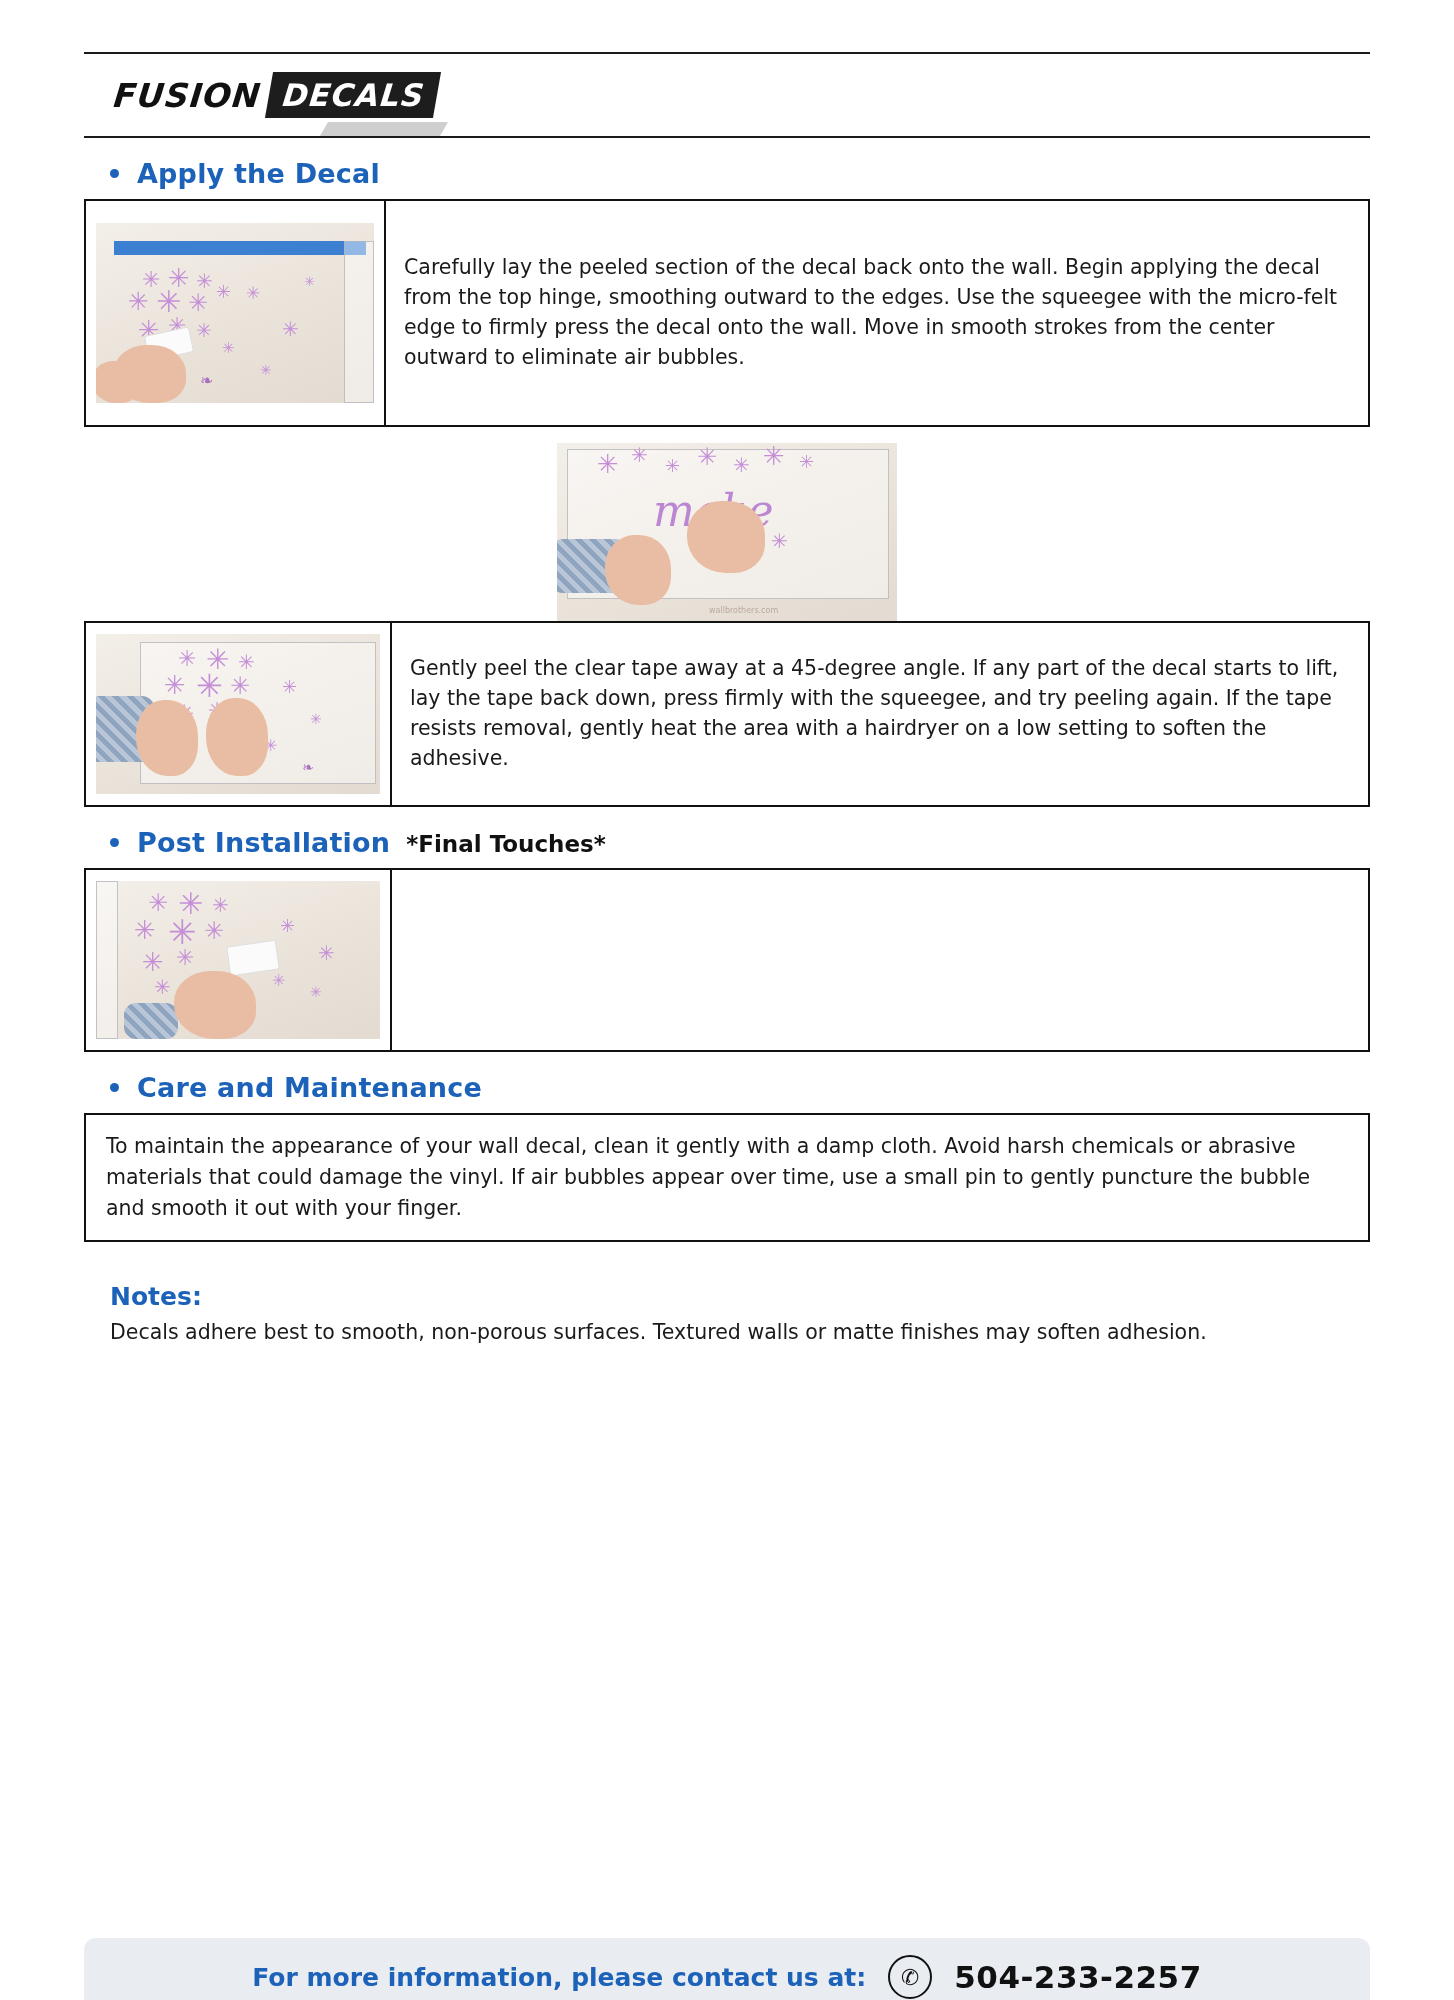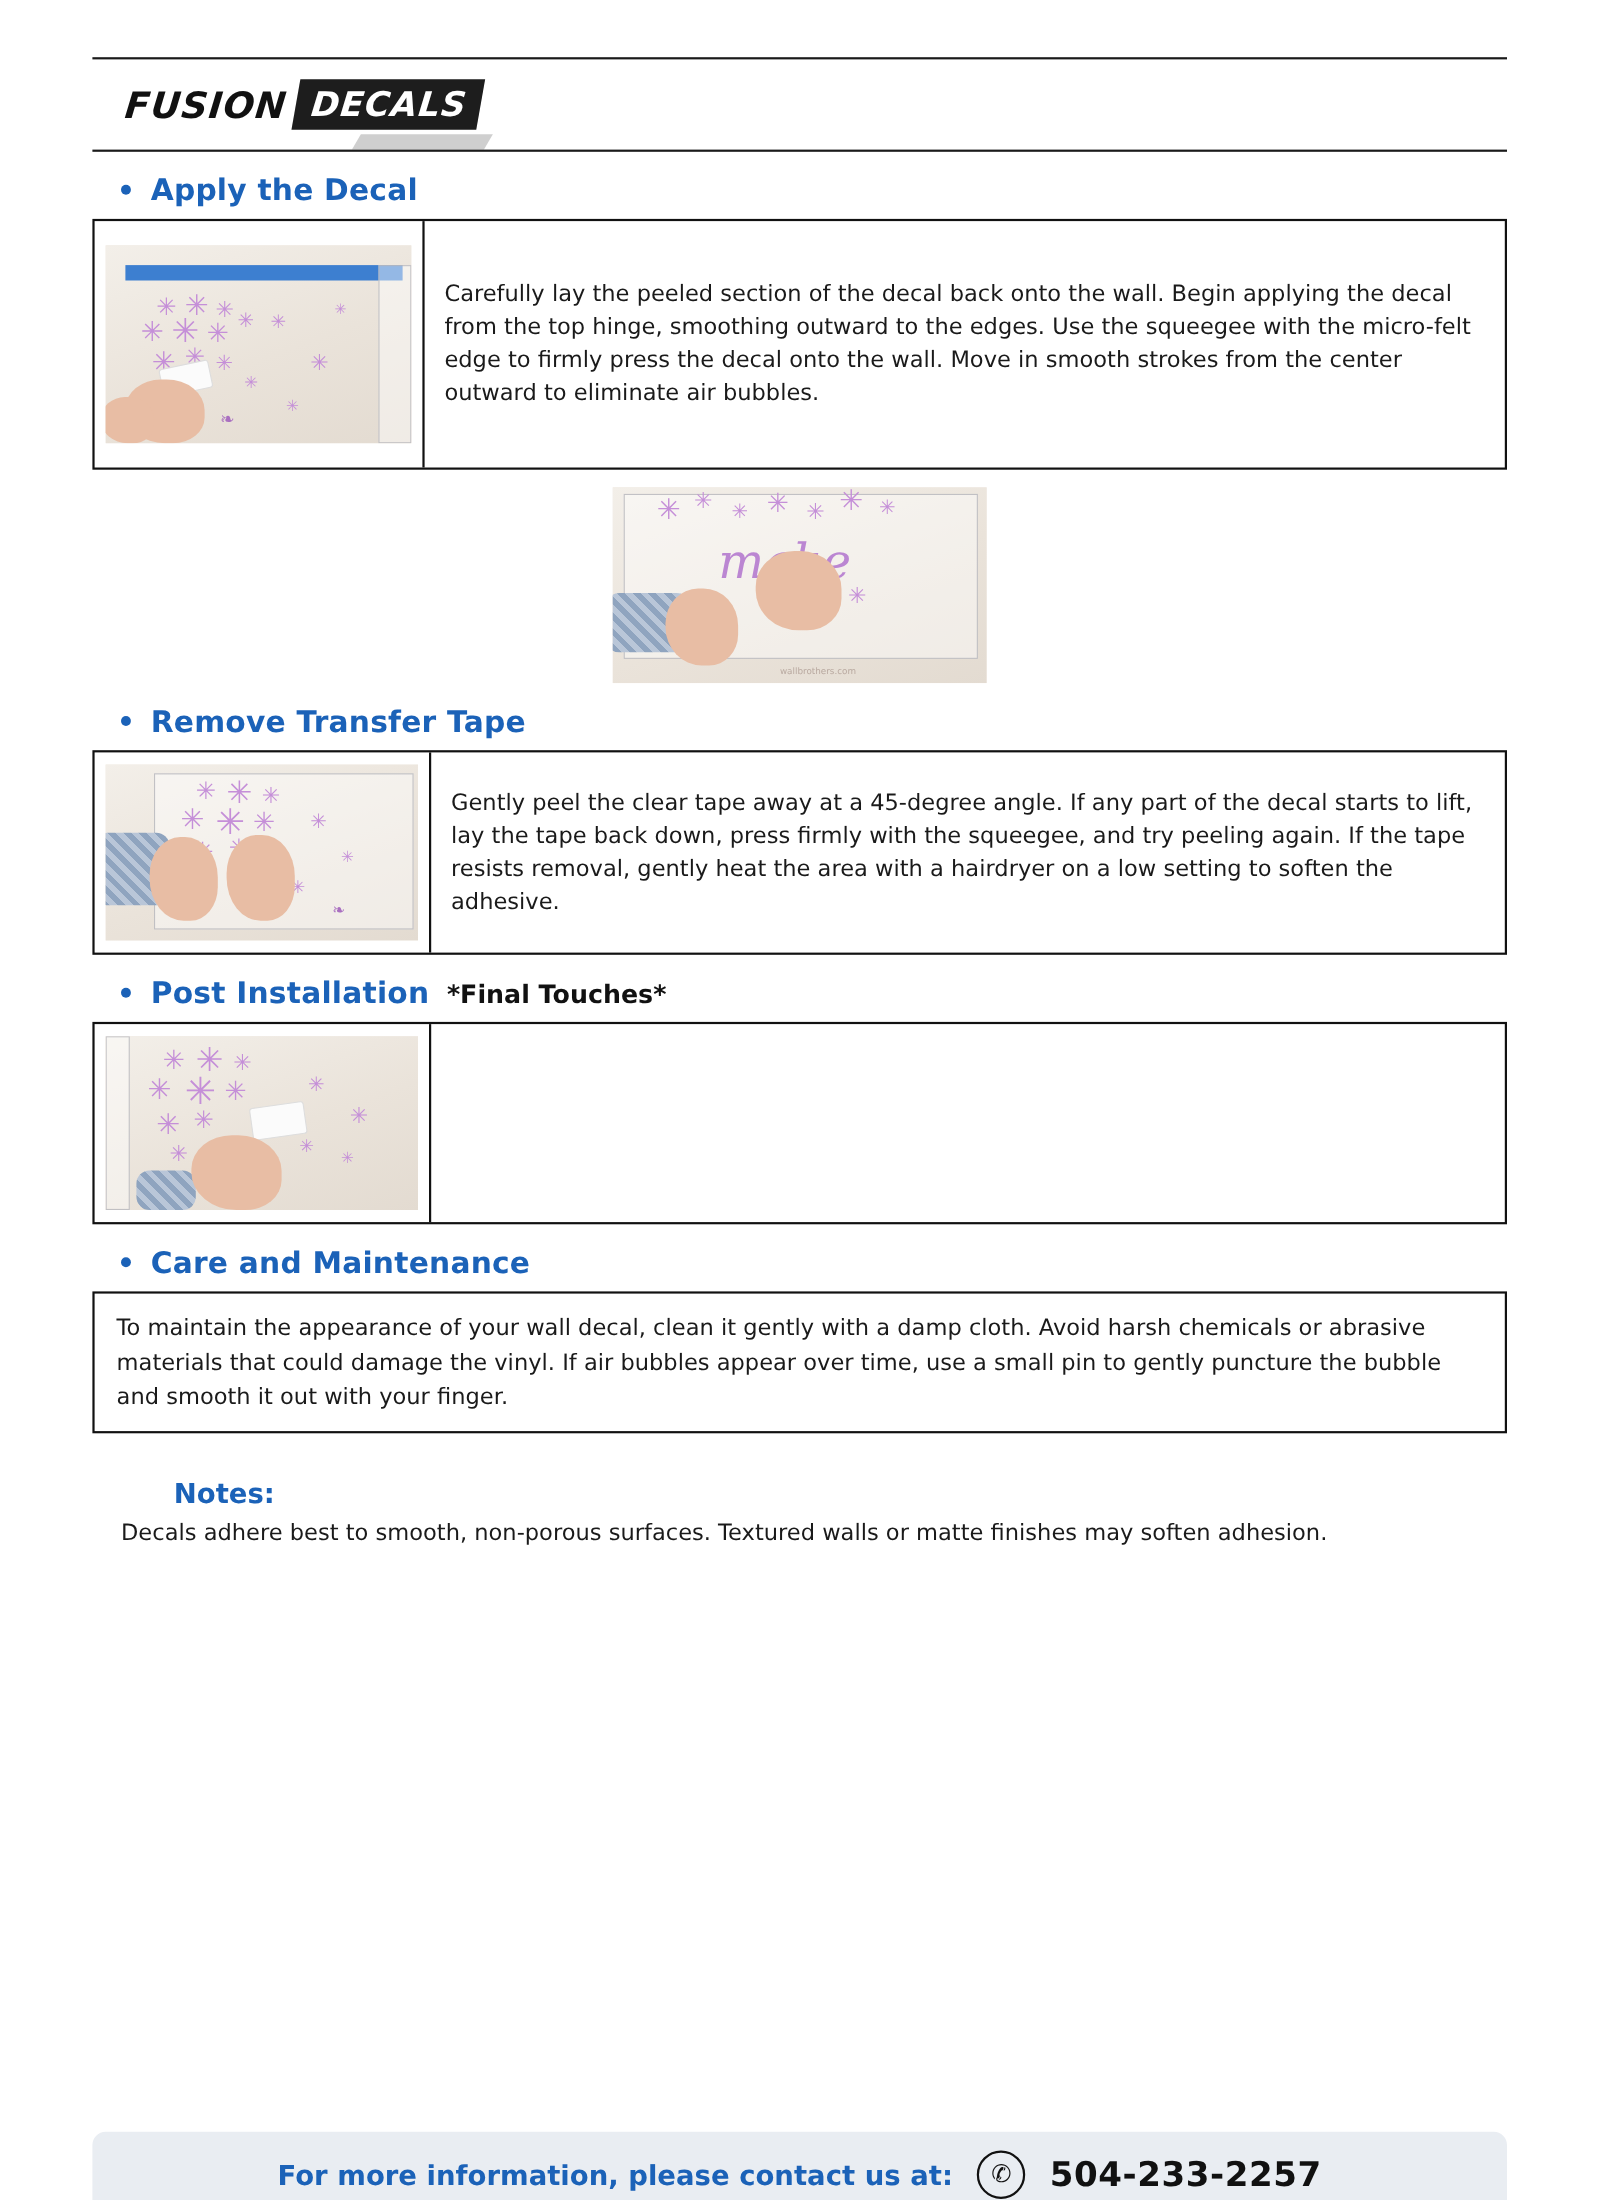--- a/index.html
+++ b/index.html
@@ -202,21 +202,20 @@
   
   .notes {
     margin-top: 40px;
     padding-left: 26px;
   }
   .notes-title {
     color: #1b62b8;
     font-weight: 700;
     font-size: 25px;
     margin-bottom: 6px;
-    margin-left: 48px;
   }
   .notes-body {
     font-size: 20.5px;
     line-height: 1.5;
     color: #1a1a1a;
     max-width: 1180px;
   }
 
   
   .footer {
@@ -320,24 +319,20 @@
       <div class="flower" style="left:242px;top:10px;font-size:18px;">✳</div>
       <div class="script" style="left:96px;top:42px;">make</div>
       <div class="flower" style="left:214px;top:88px;font-size:20px;">✳</div>
       <div class="sleeve" style="left:-6px;top:96px;width:76px;height:54px;"></div>
       <div class="hand" style="left:48px;top:92px;width:66px;height:70px;"></div>
       <div class="hand" style="left:130px;top:58px;width:78px;height:72px;"></div>
       <div class="watermark" style="left:152px;bottom:6px;">wallbrothers.com</div>
     </div>
   </div>
 
-  <div class="section-head">
-    <span class="bullet-dot"></span>
-    <span class="section-title">Remove Transfer Tape</span>
-  </div>
 
   <div class="box" style="height:186px;">
     <div class="box-img">
       <div class="photo" style="width:284px;height:160px;">
         <div class="wall"></div>
         <div class="sheet" style="left:44px;top:8px;width:236px;height:142px;"></div>
         <div class="cluster" style="left:58px;top:12px;">
           <div class="flower" style="left:24px;top:2px;font-size:22px;">✳</div>
           <div class="flower" style="left:52px;top:0px;font-size:28px;">✳</div>
           <div class="flower" style="left:84px;top:6px;font-size:20px;">✳</div>

